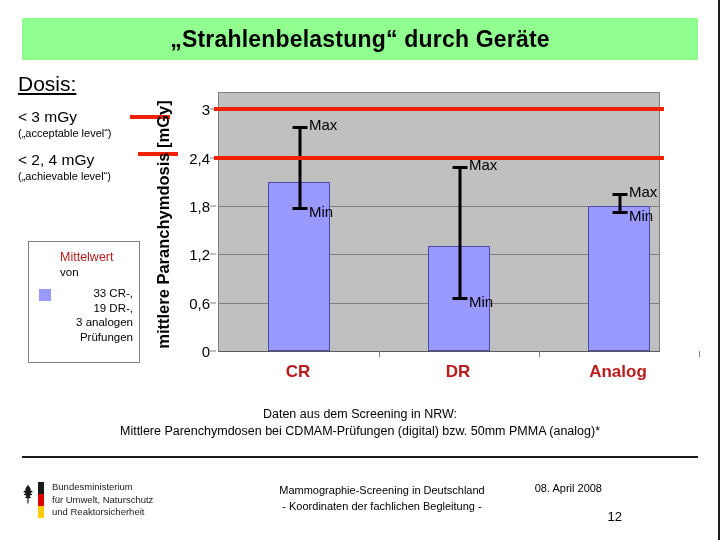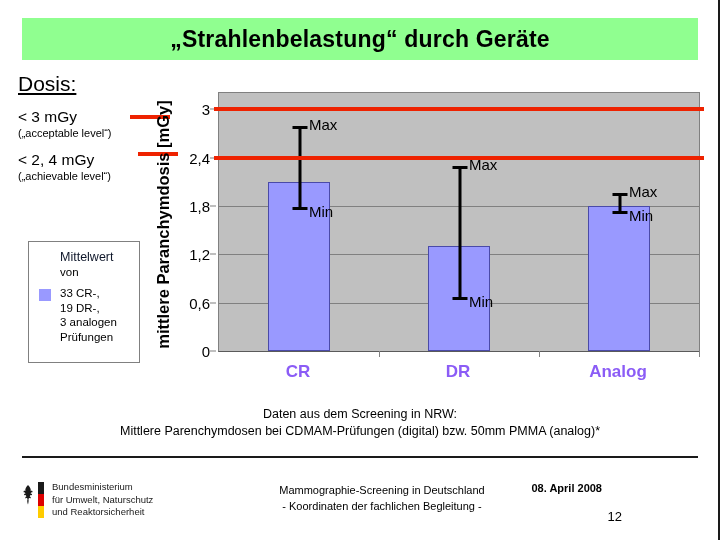--- a/index.html
+++ b/index.html
@@ -44,23 +44,23 @@
   }
   .dose-marker.m2 { top: 2px; right: -14px; }
 
   
   #legend-box {
     position: absolute; left: 28px; top: 241px;
     width: 112px; height: 122px;
     border: 1px solid #808080; background: #ffffff;
     padding: 7px 6px 6px 8px;
   }
-  #legend-title { font-size: 12.5px; color: #0f172a; margin-left: 23px; line-height: 16px; }
+  #legend-title { font-size: 12.5px; color: #b91c1c; margin-left: 23px; line-height: 16px; }
   #legend-von   { font-size: 11.5px; color: #000; margin-left: 23px; line-height: 15px; }
-  #legend-body  { position: relative; margin-top: 6px; }
+  #legend-body  { position: relative; margin-top: 6px; text-align: right; }
   #legend-swatch {
     position: absolute; left: 2px; top: 3px;
     width: 12px; height: 12px; background: #9999ff;
   }
   #legend-lines { margin-left: 23px; }
   .legend-line { font-size: 11.5px; color: #000; line-height: 14.5px; }
 
   
   #yaxis-title {
     position: absolute; left: 150px; top: 74px;
@@ -81,21 +81,21 @@
     position: absolute; right: 6px;
     font-size: 15px; color: #000; transform: translateY(-50%);
     white-space: nowrap;
   }
   .ytick-mark {
     position: absolute; left: 32px; width: 6px; height: 1px; background: #808080;
     transform: translateY(-50%);
   }
   #plot {
     position: absolute; left: 40px; top: 0;
-    width: 482px; height: 260px;
+    width: 442px; height: 260px;
     background: #c0c0c0;
     border: 1px solid #808080;
     border-bottom: 1px solid #5a5a5a;
   }
   .gridline { position: absolute; left: 0; width: 100%; height: 1px; background: #808080; }
   .limitline {
     position: absolute; left: -5px; width: calc(100% + 10px); height: 4px;
     background: #ee2200; z-index: 6;
   }
   .bar {
@@ -113,21 +113,21 @@
     position: absolute; left: 10px; font-size: 15px; color: #000;
     white-space: nowrap; z-index: 7;
   }
   .errlabel.max { top: -10px; }
   .errlabel.min { bottom: -10px; }
   .xtickmark { position: absolute; bottom: -6px; width: 1px; height: 6px; background: #808080; }
 
   
   #xlabels { position: absolute; left: 218px; top: 362px; width: 482px; height: 26px; }
   .xlabel {
-    position: absolute; top: 0; font-size: 17px; font-weight: bold; color: #8b5cf6;
+    position: absolute; top: 0; font-size: 17px; font-weight: bold; color: #b91c1c;
     text-align: center; white-space: nowrap;
   }
 
   
   #caption {
     position: absolute; left: 22px; top: 406px; width: 676px;
     text-align: center;
   }
   .caption-line { font-size: 12.5px; color: #000; line-height: 17px; }
   #caption-rule {
@@ -140,21 +140,21 @@
   #logo { position: absolute; left: 22px; top: 6px; width: 200px; height: 40px; }
   #eagle { position: absolute; left: 0; top: 4px; width: 12px; height: 22px; }
   #flag { position: absolute; left: 16px; top: 2px; width: 6px; height: 36px; }
   .flag-band { width: 100%; height: 12px; }
   #logo-text { position: absolute; left: 30px; top: 1px; }
   .logo-line { font-size: 9.5px; color: #1a1a1a; line-height: 12.5px; }
   #footer-center { position: absolute; left: 222px; top: 8px; width: 320px; text-align: center; }
   .footer-line { font-size: 11px; font-weight: normal; color: #000; line-height: 16px; }
   #footer-date {
     position: absolute; right: 30px; top: 8px;
-    font-size: 11px; font-weight: bold; color: #000;
+    font-size: 11px; font-weight: normal; color: #000;
   }
   #page-number {
     position: absolute; right: 10px; top: 35px;
     font-size: 13px; color: #000; margin-left: 30px;
   }
 </style>
 </head>
 <body>
 
 <div id="slide">

